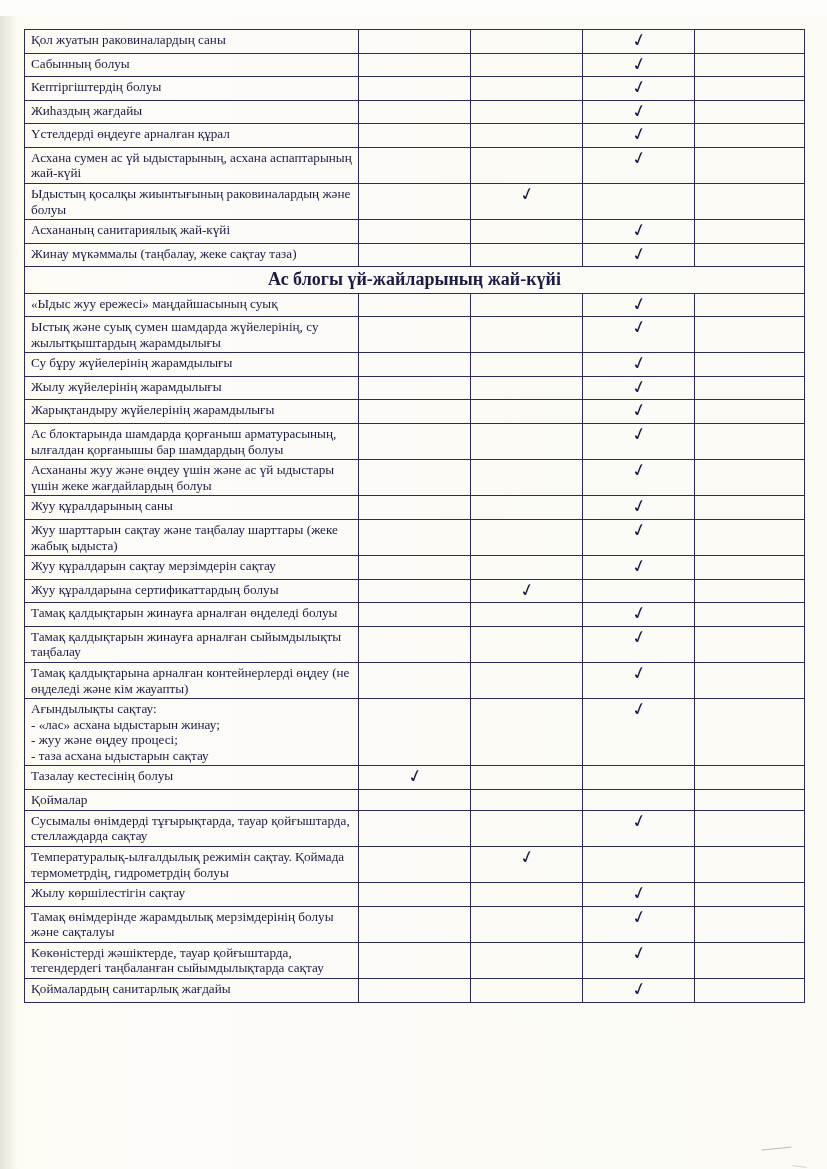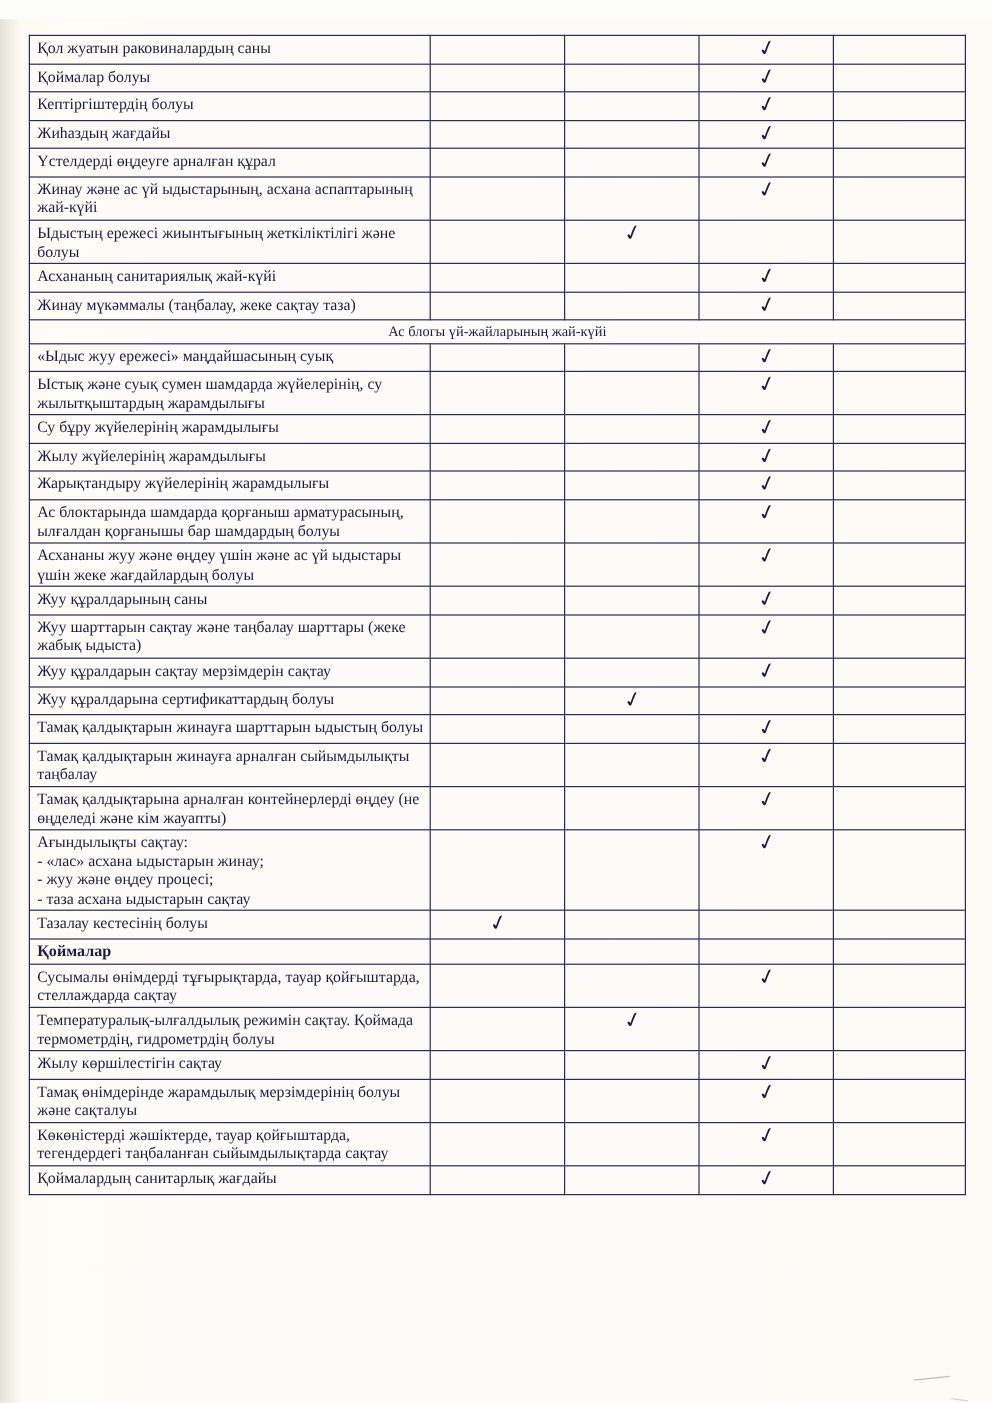--- a/index.html
+++ b/index.html
@@ -61,26 +61,26 @@
     padding-bottom: 1px;
   }
   td.mark span.tick {
     display: inline-block;
     transform: rotate(-14deg) translateY(-1px);
     font-size: 18px;
     line-height: 1;
   }
   tr.section td {
     text-align: center;
+    font-weight: bold;
+    font-size: 18px;
+    padding: 2px 4px;
+  }
+  tr.subhead td {
     font-weight: normal;
-    font-size: 12px;
-    padding: 2px 4px;
-  }
-  tr.subhead td {
-    font-weight: bold;
     font-size: 13.4px;
   }
   .multiline { white-space: pre-line; }
 
   
   .scan-artifact-1 {
     position: absolute;
     right: 36px;
     bottom: 36px;
     width: 30px;
@@ -130,21 +130,21 @@
     </colgroup>
     <tbody>
         <tr>
           <td class="multiline">Қол жуатын раковиналардың саны</td>
           <td></td>
           <td></td>
           <td class="mark"><span class="tick">✓</span></td>
           <td></td>
         </tr>
         <tr>
-          <td class="multiline">Қоймалар болуы</td>
+          <td class="multiline">Сабынның болуы</td>
           <td></td>
           <td></td>
           <td class="mark"><span class="tick">✓</span></td>
           <td></td>
         </tr>
         <tr>
           <td class="multiline">Кептіргіштердің болуы</td>
           <td></td>
           <td></td>
           <td class="mark"><span class="tick">✓</span></td>
@@ -158,28 +158,28 @@
           <td></td>
         </tr>
         <tr>
           <td class="multiline">Үстелдерді өңдеуге арналған құрал</td>
           <td></td>
           <td></td>
           <td class="mark"><span class="tick">✓</span></td>
           <td></td>
         </tr>
         <tr>
-          <td class="multiline">Жинау және ас үй ыдыстарының, асхана аспаптарының жай-күйі</td>
-          <td></td>
-          <td></td>
-          <td class="mark"><span class="tick">✓</span></td>
-          <td></td>
-        </tr>
-        <tr>
-          <td class="multiline">Ыдыстың ережесі жиынтығының жеткіліктілігі және болуы</td>
+          <td class="multiline">Асхана сумен ас үй ыдыстарының, асхана аспаптарының жай-күйі</td>
+          <td></td>
+          <td></td>
+          <td class="mark"><span class="tick">✓</span></td>
+          <td></td>
+        </tr>
+        <tr>
+          <td class="multiline">Ыдыстың қосалқы жиынтығының раковиналардың және болуы</td>
           <td></td>
           <td class="mark"><span class="tick">✓</span></td>
           <td></td>
           <td></td>
         </tr>
         <tr>
           <td class="multiline">Асхананың санитариялық жай-күйі</td>
           <td></td>
           <td></td>
           <td class="mark"><span class="tick">✓</span></td>
@@ -266,21 +266,21 @@
           <td></td>
         </tr>
         <tr>
           <td class="multiline">Жуу құралдарына сертификаттардың болуы</td>
           <td></td>
           <td class="mark"><span class="tick">✓</span></td>
           <td></td>
           <td></td>
         </tr>
         <tr>
-          <td class="multiline">Тамақ қалдықтарын жинауға шарттарын ыдыстың болуы</td>
+          <td class="multiline">Тамақ қалдықтарын жинауға арналған өңделеді болуы</td>
           <td></td>
           <td></td>
           <td class="mark"><span class="tick">✓</span></td>
           <td></td>
         </tr>
         <tr>
           <td class="multiline">Тамақ қалдықтарын жинауға арналған сыйымдылықты таңбалау</td>
           <td></td>
           <td></td>
           <td class="mark"><span class="tick">✓</span></td>

